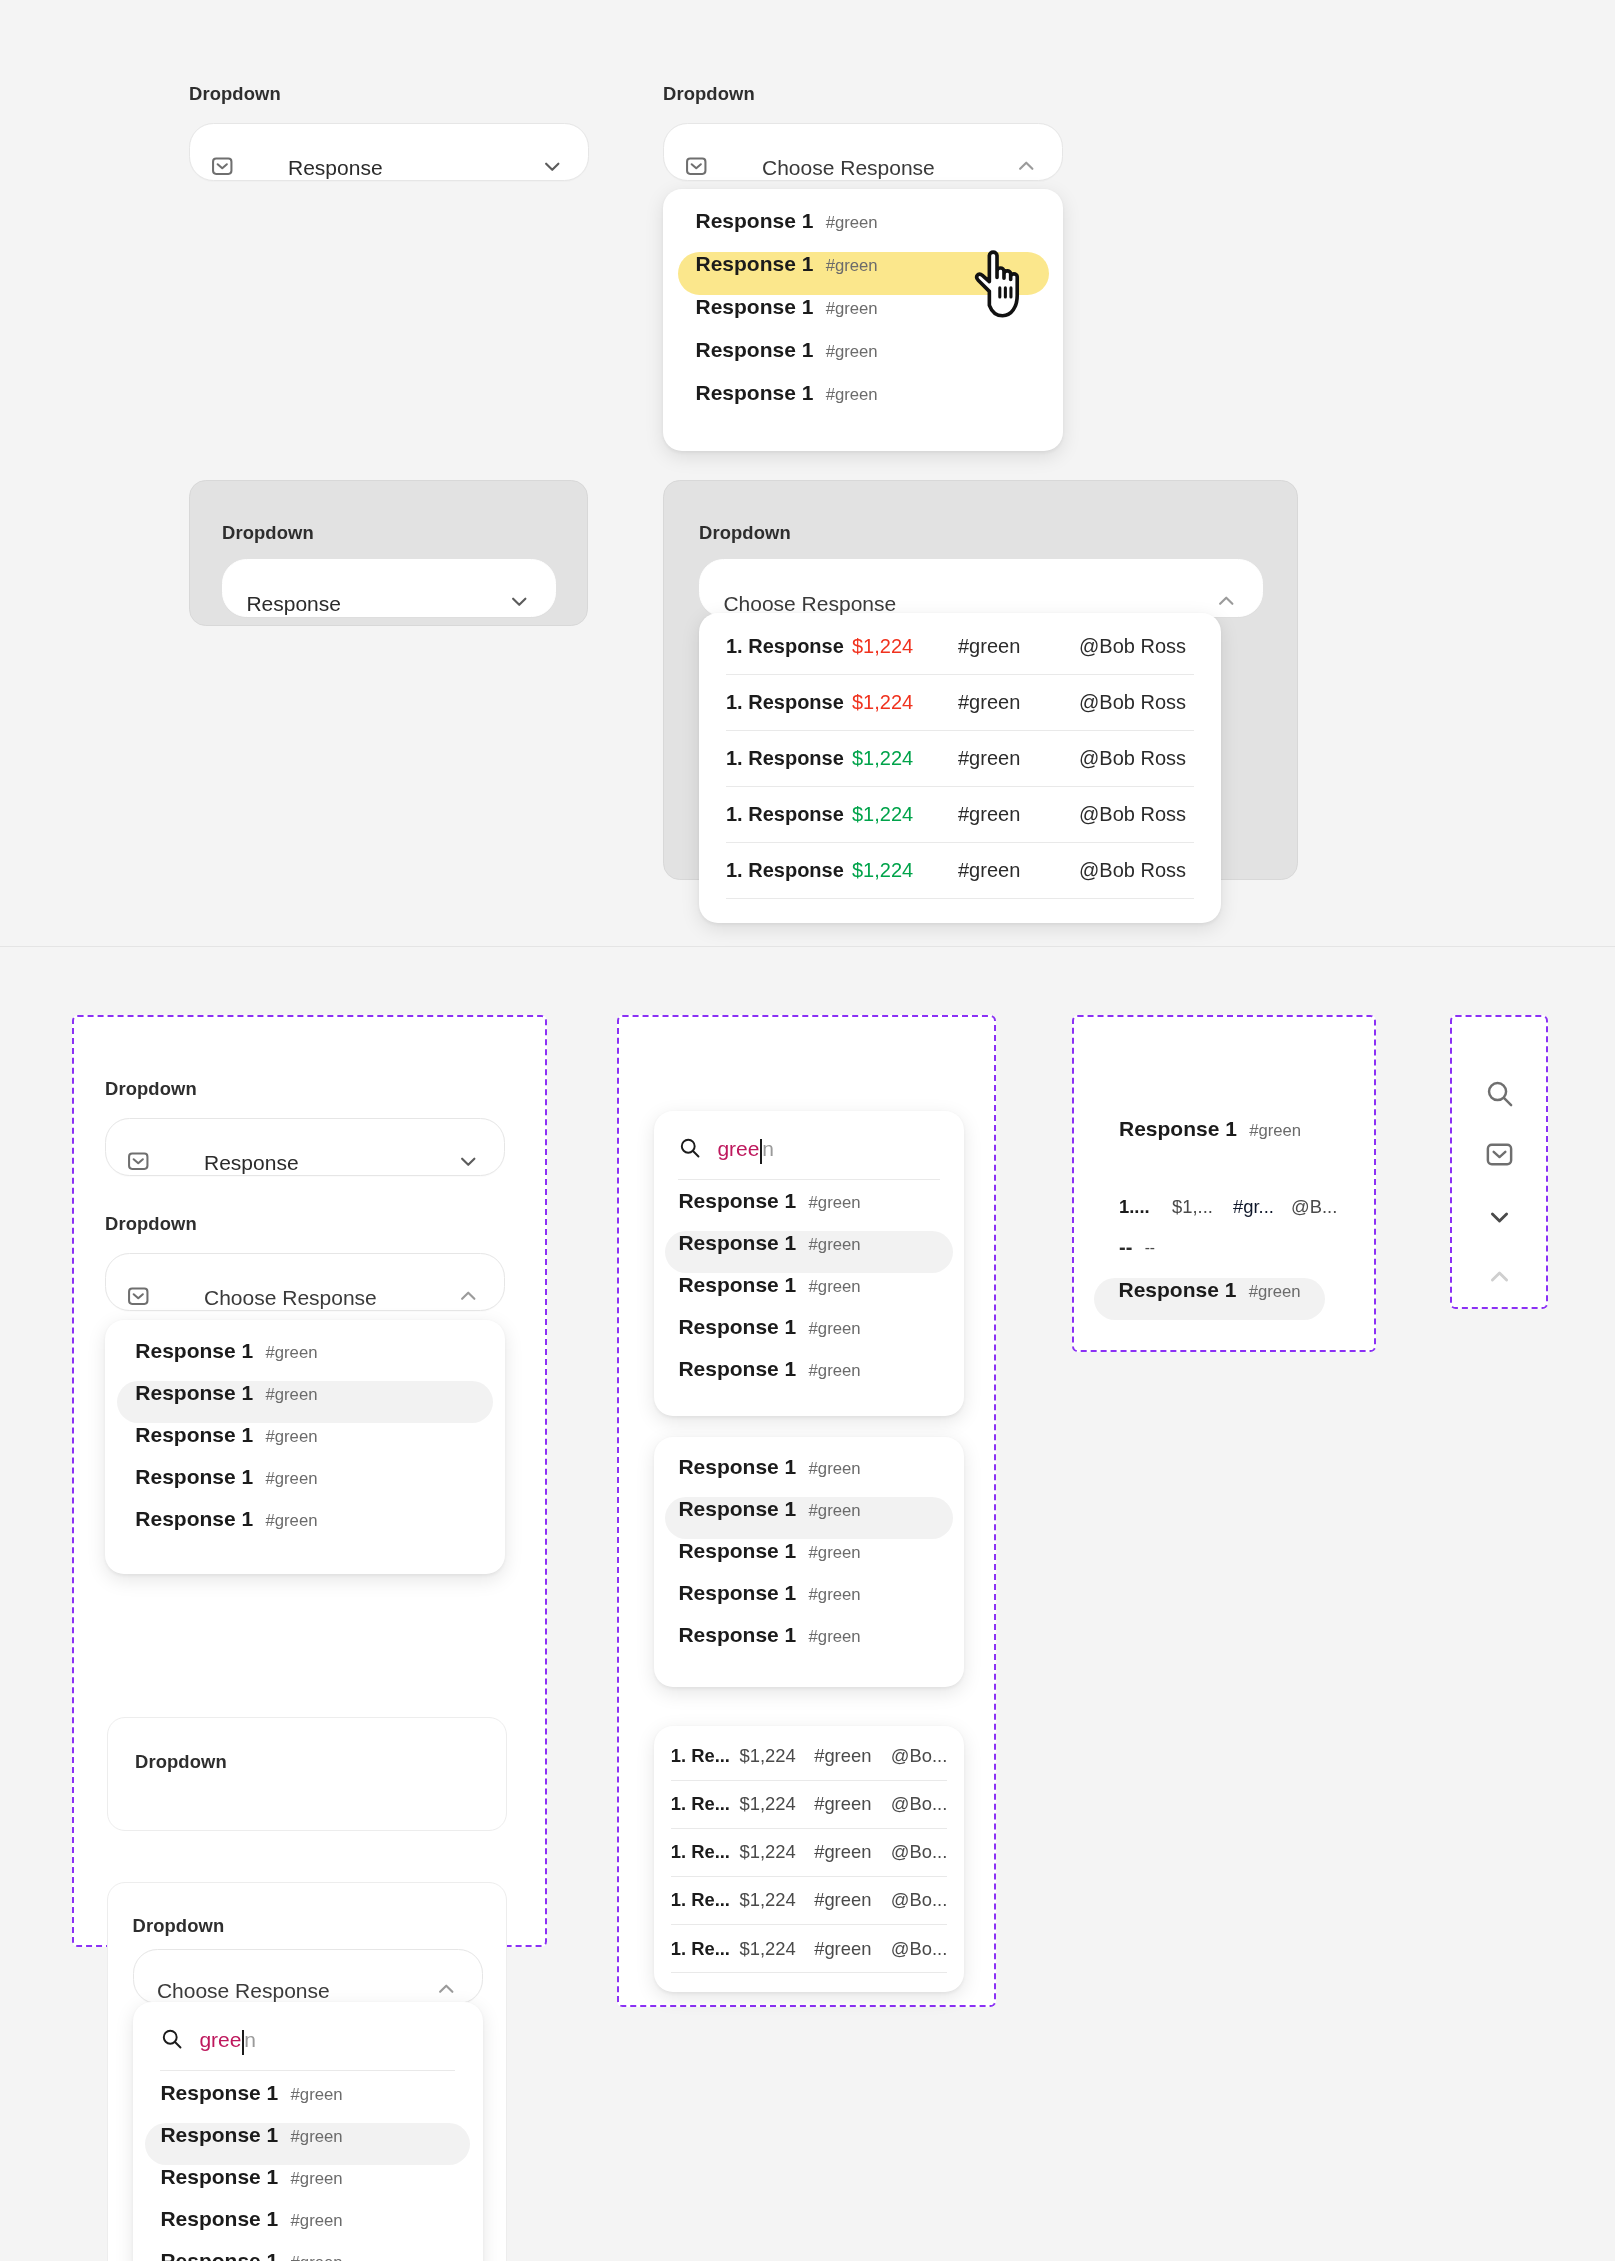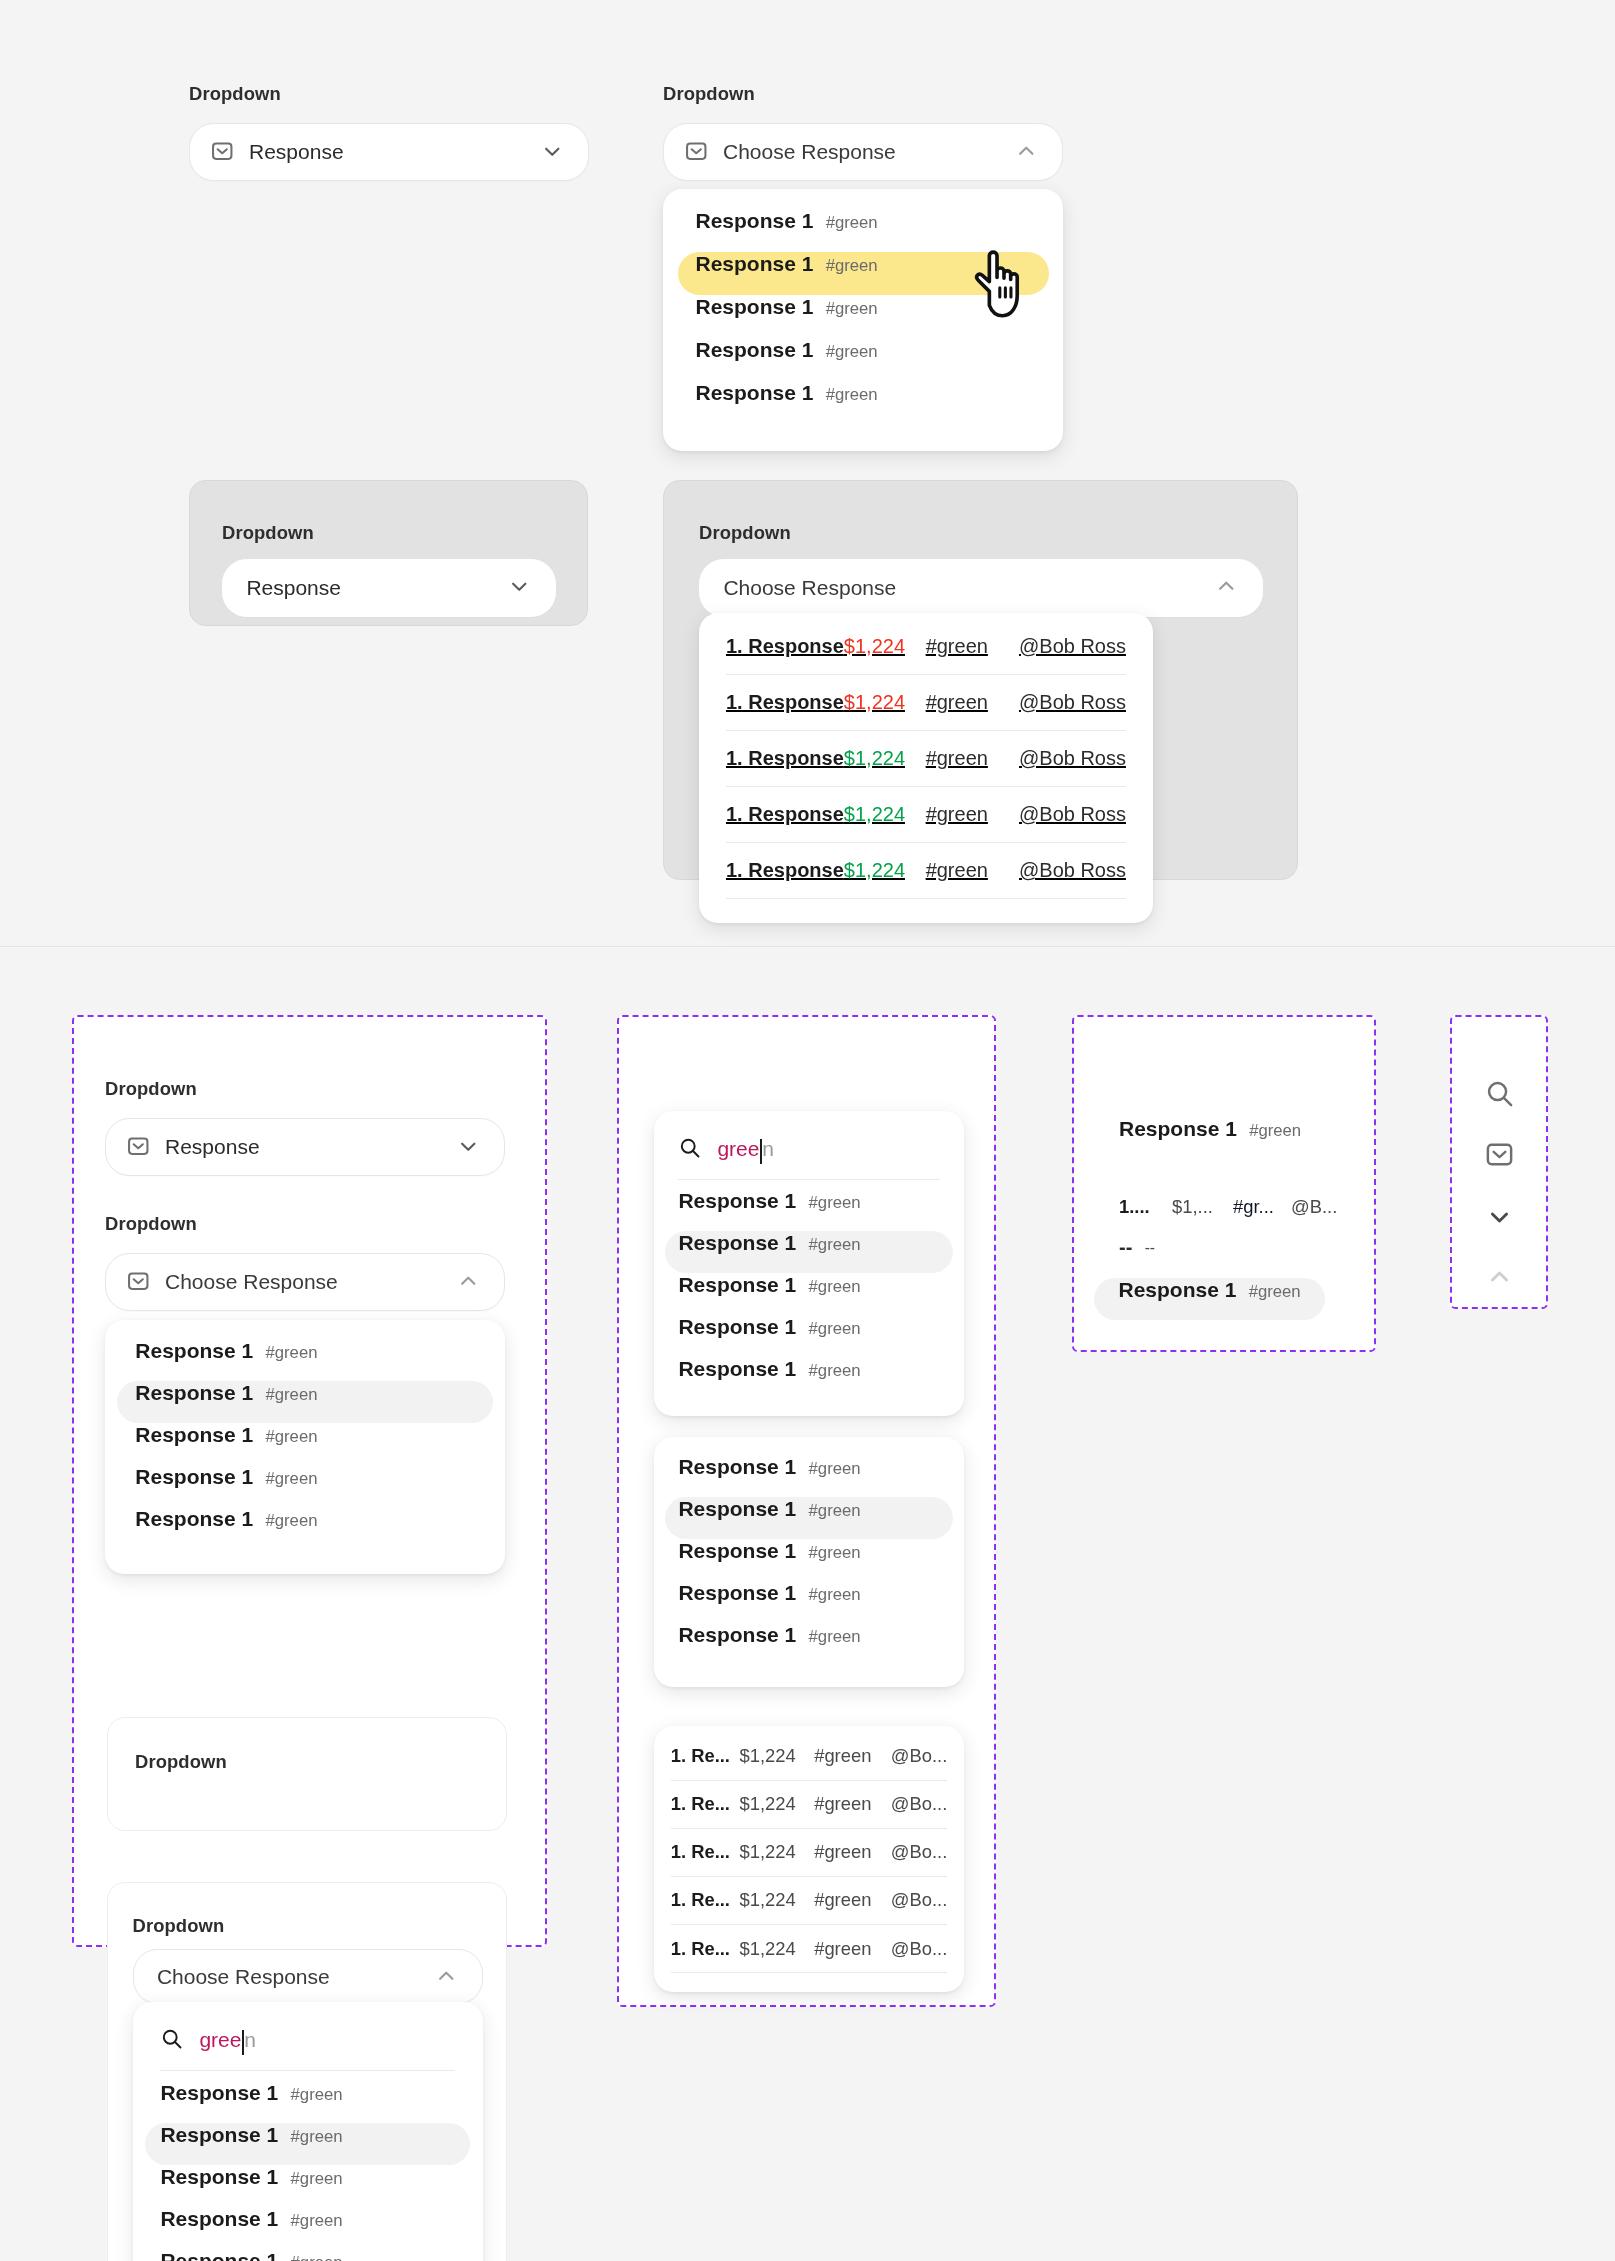--- a/index.html
+++ b/index.html
@@ -12,22 +12,23 @@
   .canvas { position: relative; width: 1616px; height: 2261px; overflow: hidden; }
 
   
   .label {
     font-size: 18.4px; font-weight: 700; color: #2e2e2e; letter-spacing: 0.1px;
   }
   .select {
     background: #ffffff;
     border: 1.1px solid #e6e6e6;
     border-radius: 24.5px;
-    display: flex; align-items: center;
+    display: flex; align-items: flex-end;
     box-shadow: 0 0.6px 1.1px rgba(0,0,0,.02);
+    gap: 39px;
   }
   .select .sel-text {
     font-size: 21px; color: #2b2b2b; flex: 1; white-space: nowrap;
   }
   .select .sel-text.ph { color: #3a3a3a; }
   .chev { flex: none; }
 
   
   .mailicon { flex: none; display: block; }
 
@@ -181,21 +182,21 @@
       <div class="label">Dropdown</div>
       <div class="select" style="width:564px; height:58px; margin-top:14.5px; padding:0 23.4px; border-color:#ffffff;">
         <span class="sel-text ph">Choose Response</span>
         <span class="chev">
           <svg width="24.5" height="24.5" viewBox="0 0 24 24" fill="none" stroke="#9b9b9b" stroke-width="2.1" stroke-linecap="round" stroke-linejoin="round">
               <path d="M6 14.5l6-6 6 6"></path>
             </svg>
         </span>
       </div>
 
-      <div class="panel" style="width:454px; margin-top:-3.3px; padding:5.6px 0 23.4px 0;text-decoration:underline;">
+      <div class="panel" style="width:522px; margin-top:-3.3px; padding:5.6px 0 23.4px 0;">
         <div>
           <div class="trow" style="height:55px; padding:0 27px;">
             <span class="c name" style="width:126px;">1. Response</span>
             <span class="c neg" style="width:106px;">$1,224</span>
             <span class="c" style="width:121px;">#green</span>
             <span class="c">@Bob Ross</span>
           </div>
           <div class="tsep" style="margin:0 27px;"></div>
         </div>
         <div>

